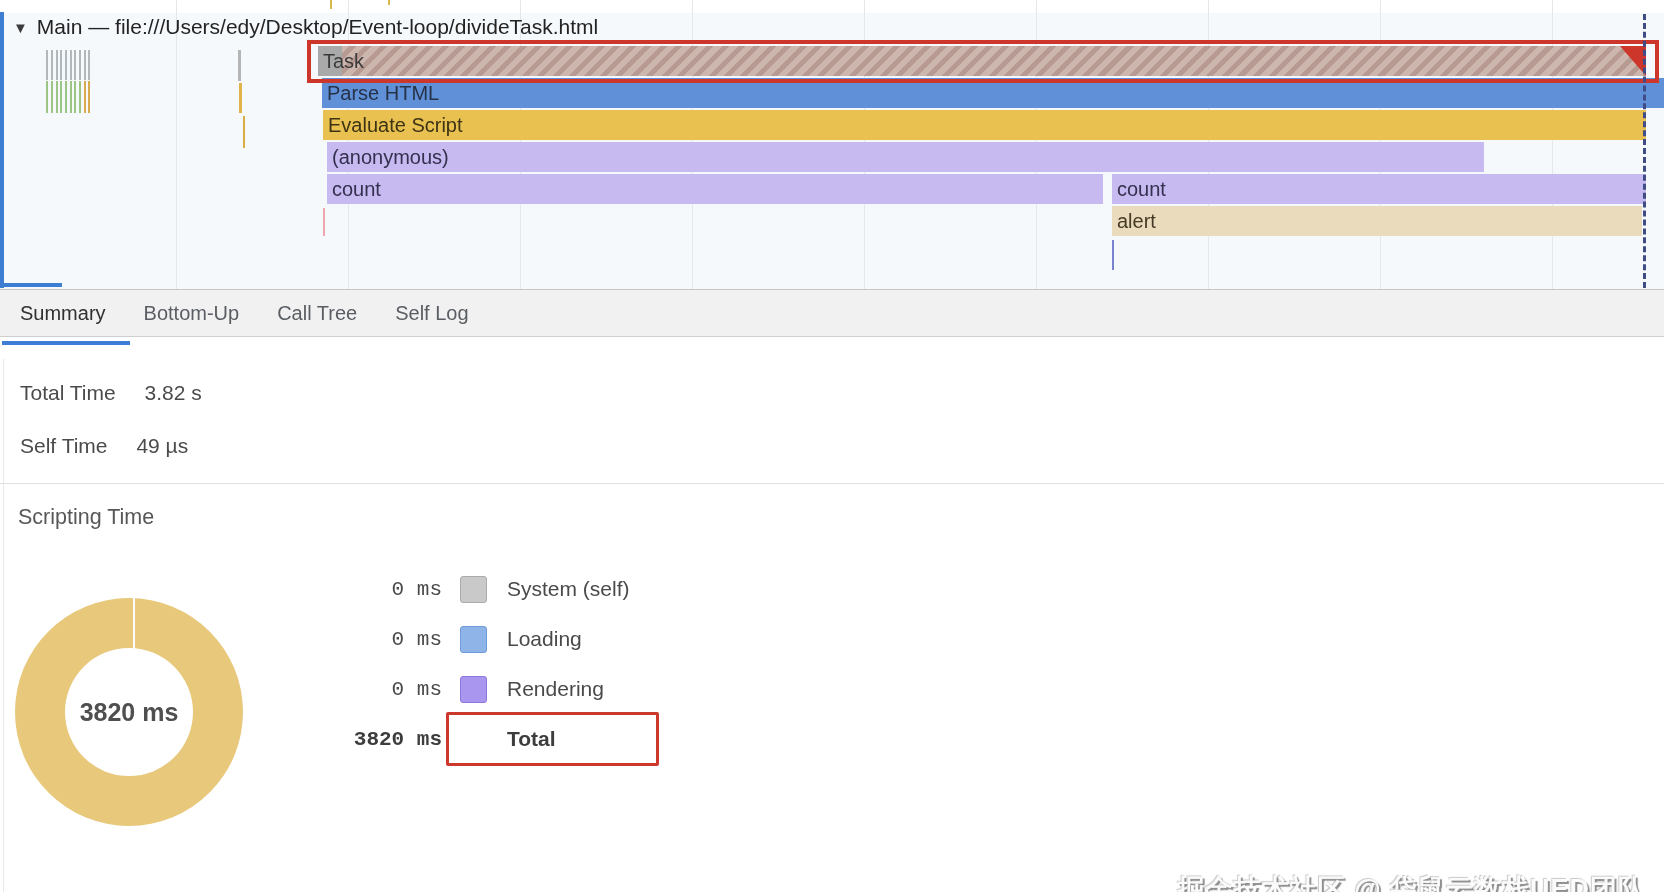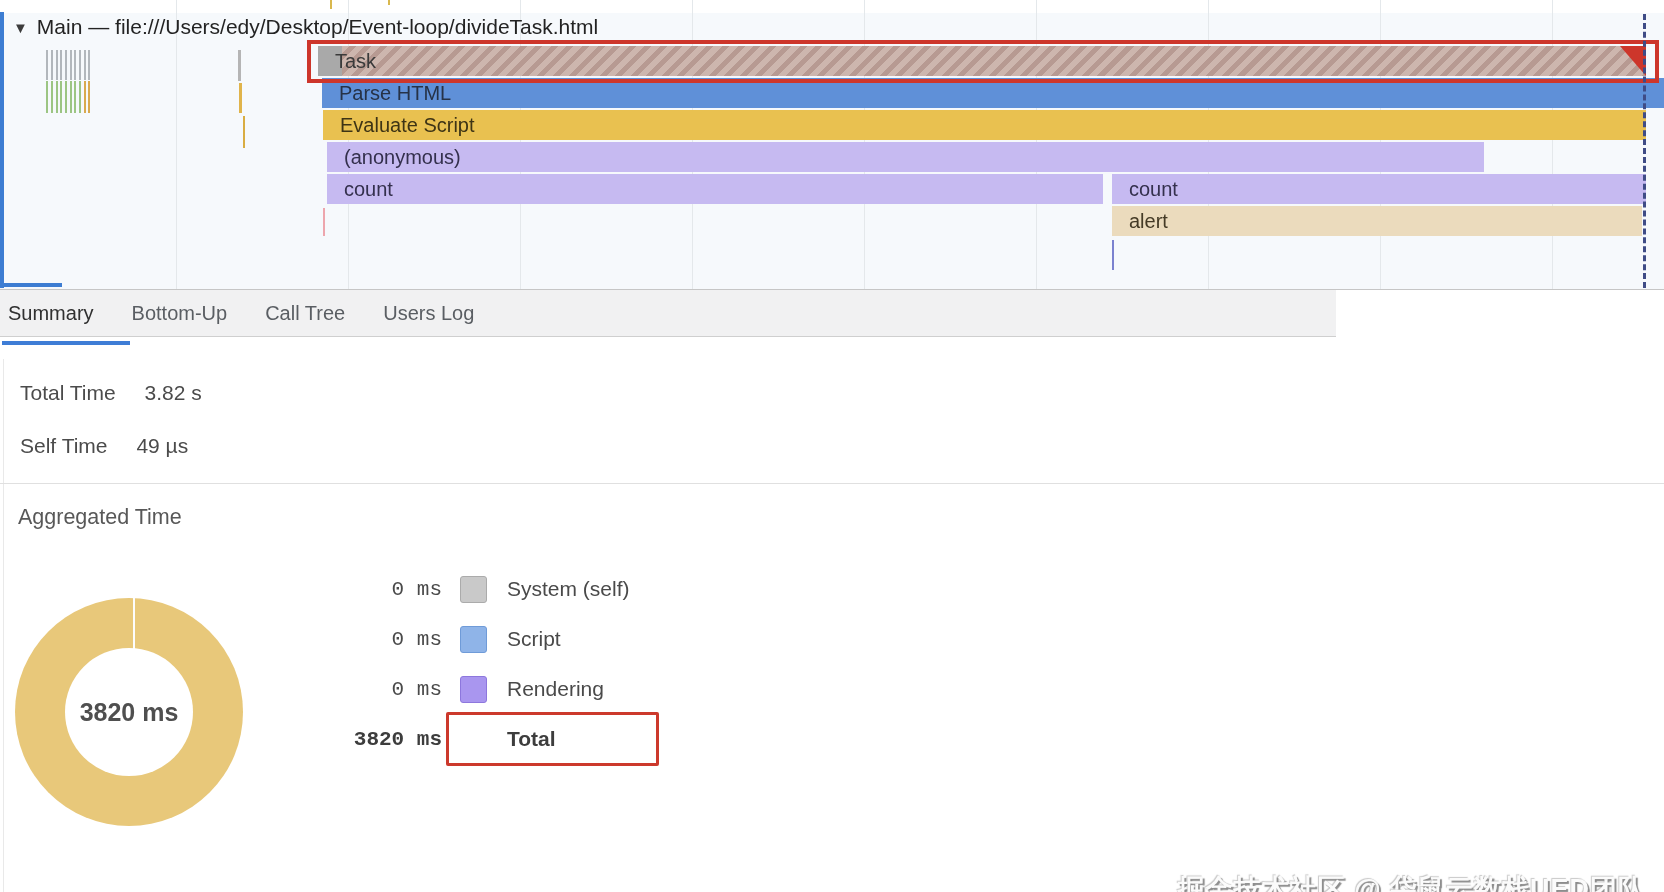--- a/index.html
+++ b/index.html
@@ -14,41 +14,41 @@
   .gridline { position:absolute; top:0; width:1px; height:290px; background:#e4e8eb; }
   #blue-edge { position:absolute; left:0; top:12px; width:4px; height:276px; background:#3d7dd2; }
   #blue-foot { position:absolute; left:0; top:283px; width:62px; height:4px; background:#3d7dd2; }
   #track-title { position:absolute; left:13px; top:15px; display:flex; align-items:center;
     font-size:21px; color:#232323; cursor:default; }
   #track-title .tri { font-size:15px; color:#3c3c3c; margin-right:9px; }
 
   .tick { position:absolute; }
 
   .bar { position:absolute; height:30px; line-height:30px; font-size:20px; color:#343434;
-    white-space:nowrap; overflow:hidden; padding-left:17px; }
+    white-space:nowrap; overflow:hidden; padding-left:5px; }
   .bar.b-parse  { background:#5f90d8; color:#263247; }
   .bar.b-script { background:#e9c150; color:#3e3415; }
   .bar.b-purple { background:#c6baf1; color:#34304d; }
   .bar.b-tan    { background:#ebdbbd; color:#443a26; }
   .bar.b-micro  { padding:0; }
   .bar.b-task { background:repeating-linear-gradient(135deg,#b79a92 0 5px,#cdb6ae 5px 11px); color:#3a3a3a; }
   .bar.b-task .chip { position:absolute; left:0; top:0; width:24px; height:30px; background:#a9a9a9; }
   .bar.b-task .fold { position:absolute; right:0; top:0; width:0; height:0;
     border-top:30px solid #cd362b; border-left:26px solid transparent; }
   .bar.b-task .lbl { position:relative; z-index:2; }
 
   #task-red-box { position:absolute; left:307px; top:40px; width:1352px; height:43px;
     border:4px solid #cd362b; }
   #dashed-line { position:absolute; left:1643px; top:14px; height:274px; width:0;
     border-left:3px dashed #3f4c86; }
 
   
-  #tabbar { position:absolute; left:0; top:290px; width:1336px; height:47px;
+  #tabbar { position:absolute; left:0; top:290px; width:1664px; height:47px;
     background:#f1f1f2; border-bottom:1px solid #cfcfcf; display:flex; align-items:center;
-    padding-left:8px; column-gap:38px; font-size:20px; color:#5a5e63; }
+    padding-left:20px; column-gap:38px; font-size:20px; color:#5a5e63; }
   #tabbar .tab { cursor:default; }
   #tabbar .tab.selected { color:#303030; }
   #summary-underline { position:absolute; left:2px; top:341px; width:128px; height:4px;
     background:#3e7dd6; z-index:5; }
 
   
   #warning-row { position:absolute; left:0; top:338px; width:1664px; height:21px;
     background:#fcebe9; overflow:hidden; }
   #warning-row .inner { margin-top:-9px; padding-left:15px; font-size:20px; white-space:nowrap; }
   #warning-row .w-label { color:#e25449; margin-right:36px; }
@@ -156,56 +156,56 @@
         <div class="bar b-micro" style="left: 1112px; top: 240px; width: 2px; height: 30px; background: rgb(123, 130, 207);"></div>
       </div>
     <div id="task-red-box"></div>
     <div id="dashed-line"></div>
   </div>
 
   <div id="tabbar">
     <span class="tab selected">Summary</span>
     <span class="tab">Bottom-Up</span>
     <span class="tab">Call Tree</span>
-    <span class="tab">Users Log</span>
+    <span class="tab">Self Log</span>
   </div>
   <div id="summary-underline"></div>
 
 
   <div id="summary-body">
     <div id="pane-edge"></div>
 
     <div class="kvrow" id="row-total-time">
       <span class="kv-label">Total Time</span>
       <span class="kv-val">3.82 s</span>
     </div>
     <div class="kvrow" id="row-self-time">
       <span class="kv-label">Self Time</span>
       <span class="kv-val">49 µs</span>
     </div>
 
     <div id="divider"></div>
-    <div id="aggregated-title">Aggregated Time</div>
+    <div id="aggregated-title">Scripting Time</div>
 
     <div id="donut">
       <div class="gap"></div>
       <div class="hole"></div>
       <div class="center-label">3820 ms</div>
     </div>
 
     <div id="legend">
         <div class="lg-row">
           <div class="lg-val">0 ms</div>
           <div class="lg-sw" style="background: rgb(201, 201, 201); border-color: rgb(171, 171, 171);"></div>
           <div class="lg-lbl">System (self)</div>
         </div>
         <div class="lg-row">
           <div class="lg-val">0 ms</div>
           <div class="lg-sw" style="background: rgb(143, 180, 232); border-color: rgb(111, 155, 216);"></div>
-          <div class="lg-lbl">Script</div>
+          <div class="lg-lbl">Loading</div>
         </div>
         <div class="lg-row">
           <div class="lg-val">0 ms</div>
           <div class="lg-sw" style="background: rgb(169, 150, 239); border-color: rgb(141, 119, 221);"></div>
           <div class="lg-lbl">Rendering</div>
         </div>
         <div class="lg-row total">
           <div class="lg-val">3820 ms</div>
           <div class="lg-sw"></div>
           <div class="lg-lbl">Total</div>

